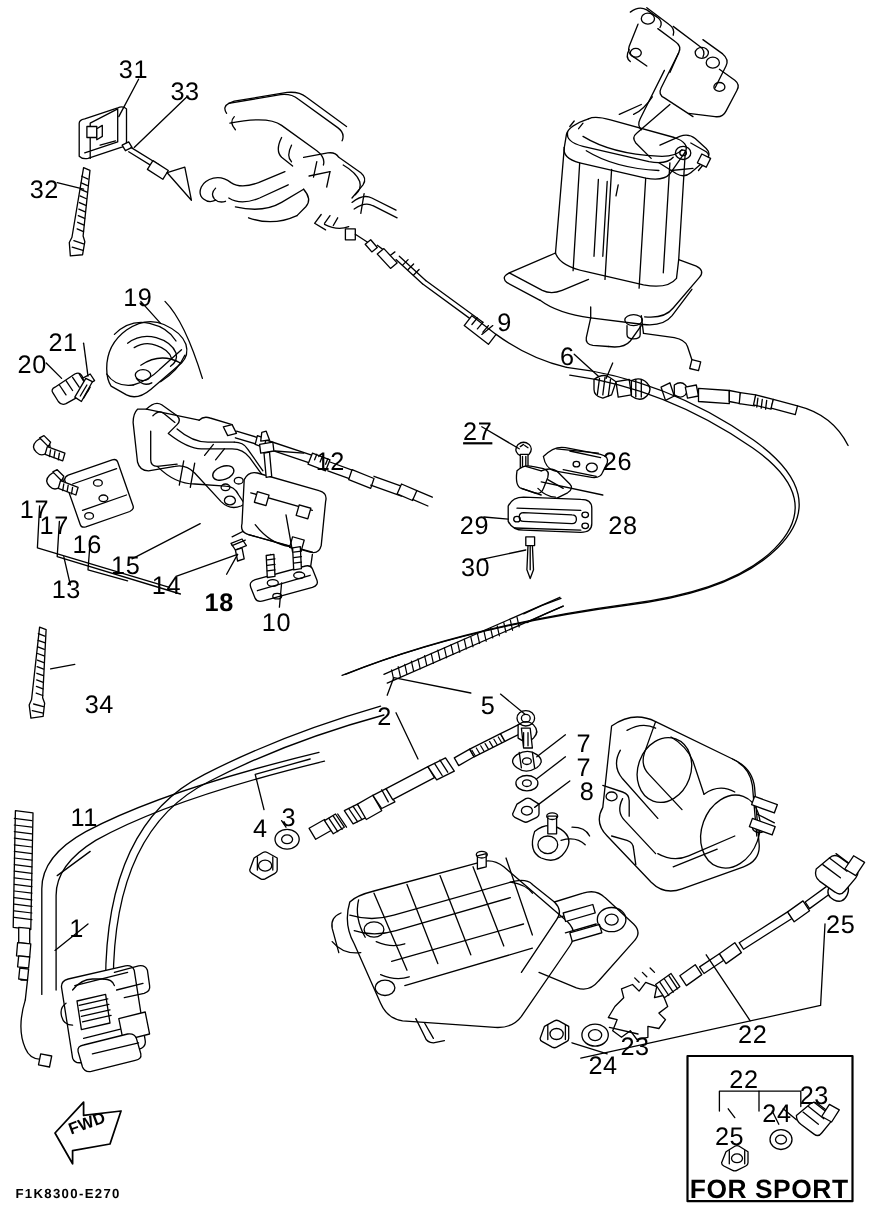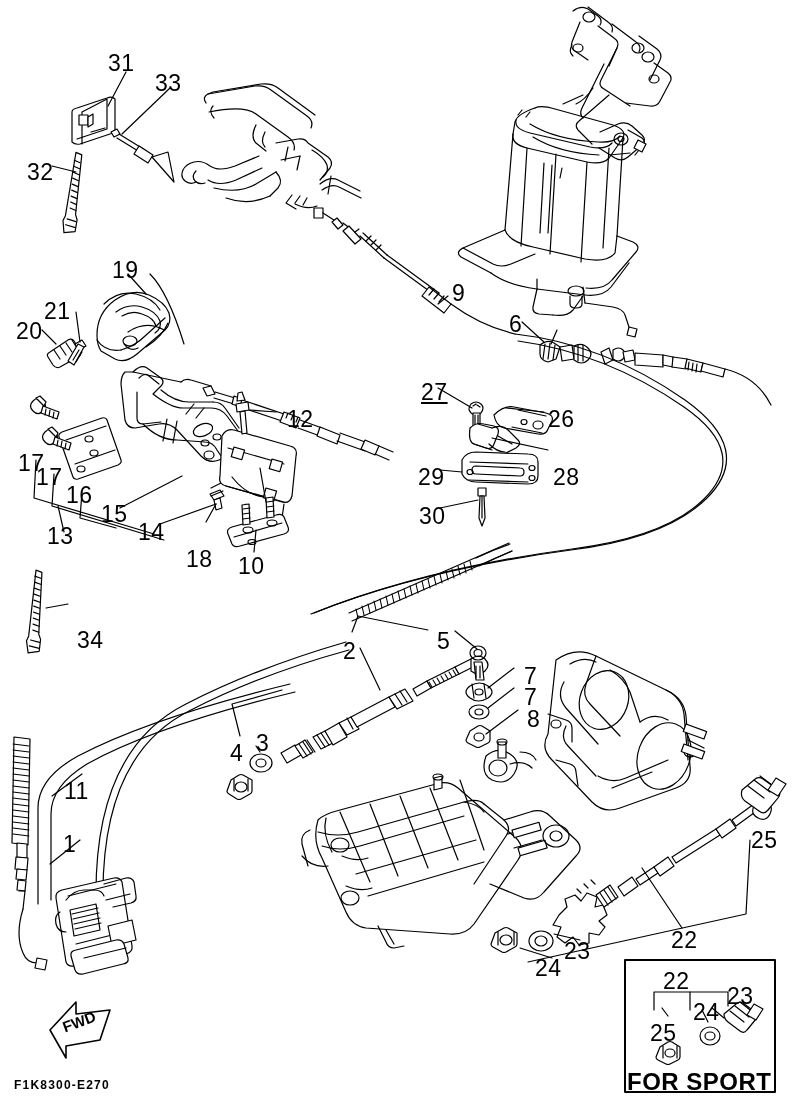--- a/index.html
+++ b/index.html
@@ -596,31 +596,31 @@
       <div class="cal" style="left: 548px; top: 408px;">26</div>
       <div class="cal" style="left: 553px; top: 438px; margin-top: 28px;">28</div>
       <div class="cal" style="left: 418px; top: 466px;">29</div>
       <div class="cal" style="left: 419px; top: 505px;">30</div>
       <div class="cal" style="left: 18px; top: 452px;">17</div>
       <div class="cal" style="left: 36px; top: 466px;">17</div>
       <div class="cal" style="left: 66px; top: 484px;">16</div>
       <div class="cal" style="left: 101px; top: 503px;">15</div>
       <div class="cal" style="left: 47px; top: 525px;">13</div>
       <div class="cal" style="left: 138px; top: 521px;">14</div>
-      <div class="cal" style="left: 186px; top: 548px;">18</div>
+      <div class="cal" style="left: 186px; top: 536px; font-weight: bold;">18</div>
       <div class="cal" style="left: 238px; top: 555px;">10</div>
       <div class="cal" style="left: 77px; top: 629px;">34</div>
       <div class="cal" style="left: 437px; top: 630px;">5</div>
       <div class="cal" style="left: 343px; top: 640px;">2</div>
       <div class="cal" style="left: 524px; top: 665px;">7</div>
       <div class="cal" style="left: 524px; top: 686px;">7</div>
       <div class="cal" style="left: 527px; top: 708px;">8</div>
       <div class="cal" style="left: 230px; top: 742px;">4</div>
       <div class="cal" style="left: 256px; top: 732px;">3</div>
-      <div class="cal" style="left: 64px; top: 780px; text-align: center;">11</div>
+      <div class="cal" style="left: 64px; top: 732px; text-align: center;">11</div>
       <div class="cal" style="left: 63px; top: 833px;">1</div>
       <div class="cal" style="left: 751px; top: 829px;">25</div>
       <div class="cal" style="left: 671px; top: 929px;">22</div>
       <div class="cal" style="left: 564px; top: 940px;">23</div>
       <div class="cal" style="left: 535px; top: 957px;">24</div>
       <div class="cal" style="left: 663px; top: 970px;">22</div>
       <div class="cal" style="left: 727px; top: 985px;">23</div>
       <div class="cal" style="left: 693px; top: 1001px;">24</div>
       <div class="cal" style="left: 650px; top: 1022px;">25</div>
     </div>

